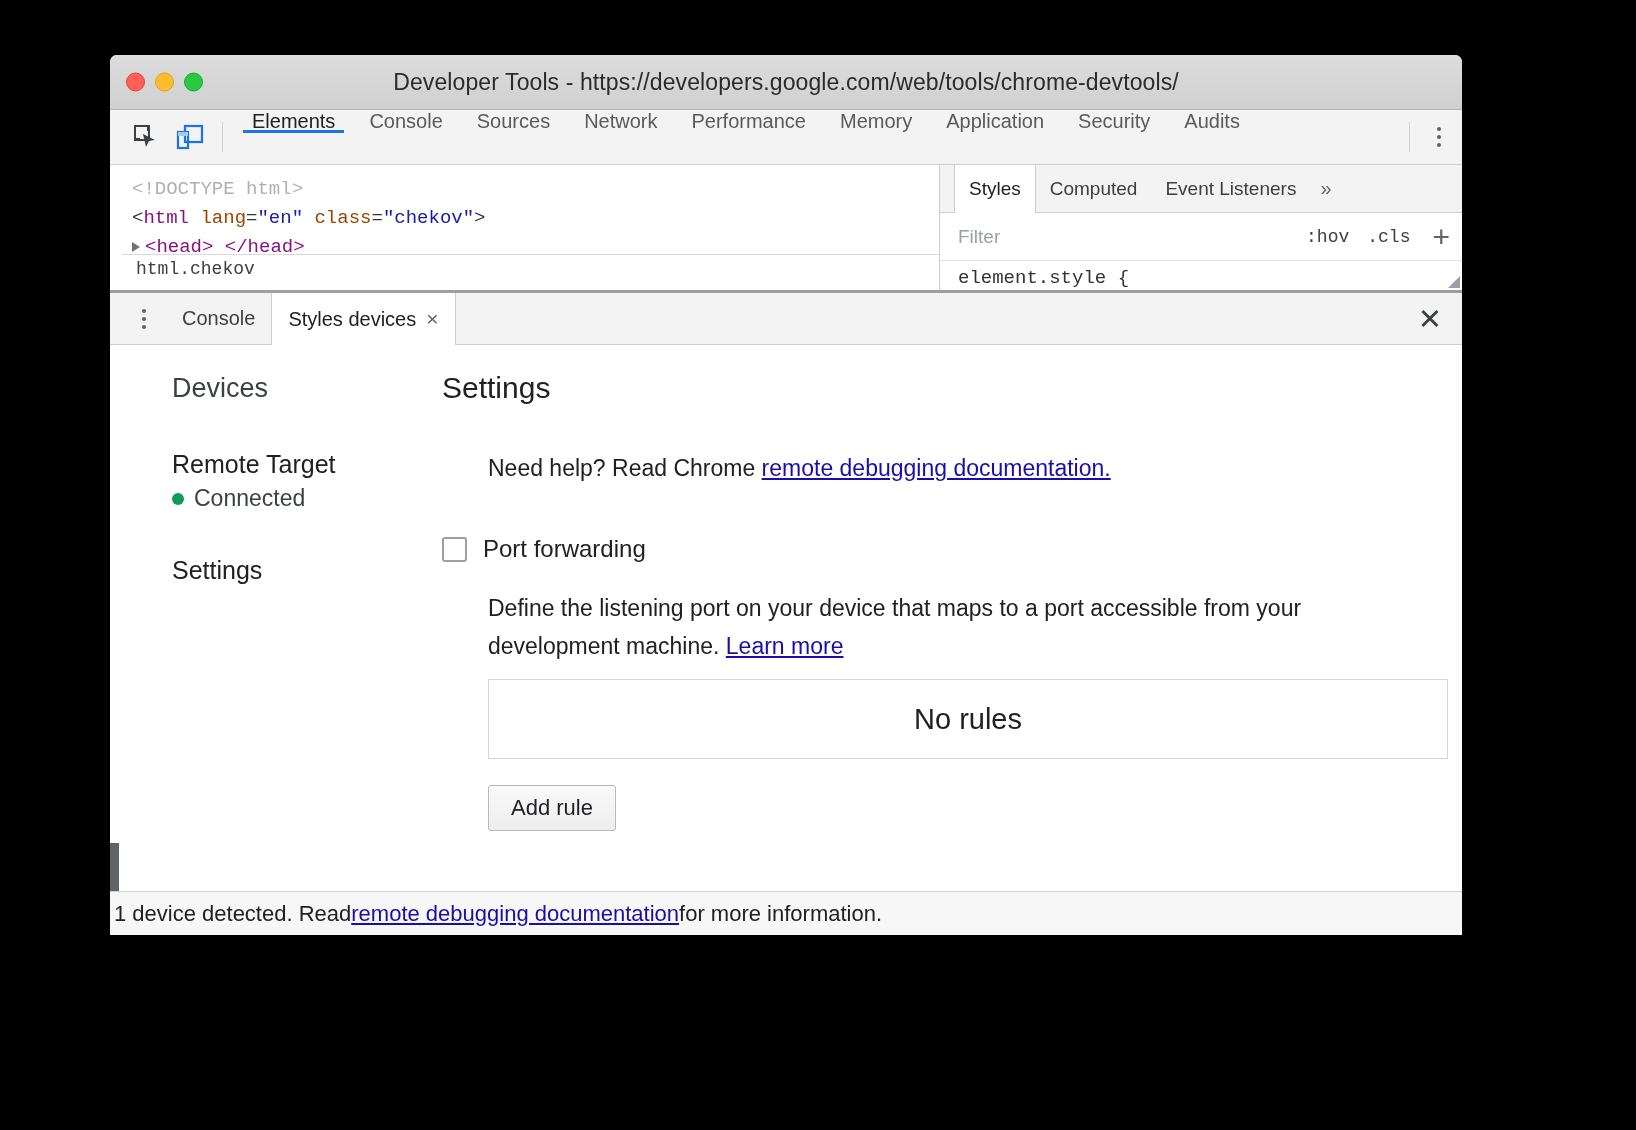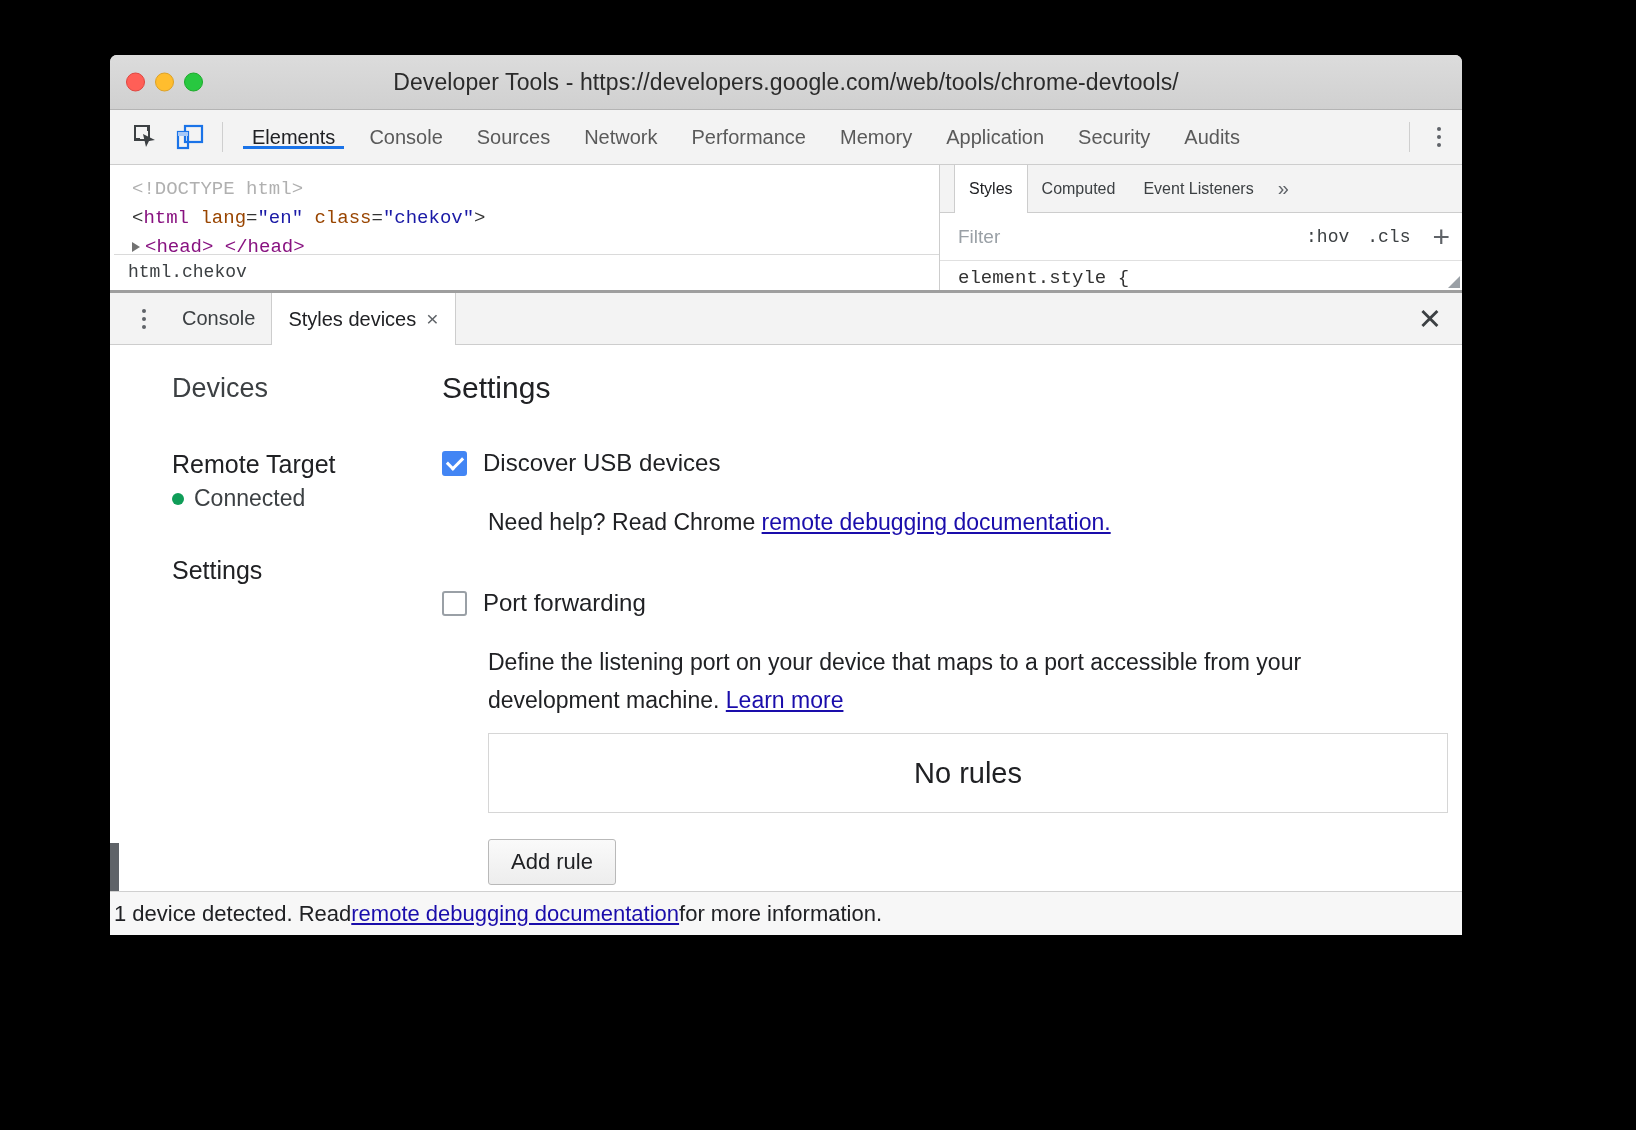--- a/index.html
+++ b/index.html
@@ -49,21 +49,21 @@
     border-bottom: 1px solid #cdcdcd;
     display: flex; align-items: stretch;
     padding-left: 14px;
     position: relative;
   }
   .tool-icon {
     width: 44px; display: flex; align-items: center; justify-content: center;
     cursor: pointer;
   }
   .vsep { width: 1px; background: #cfcfcf; margin: 12px 12px 12px 10px; }
-  .tabs { display: flex; align-items: center; }
+  .tabs { display: flex; align-items: flex-start; }
   .tab {
     display: flex; align-items: center;
     padding: 0 17px;
     font-size: 20px;
     color: #5a5a5a;
     cursor: pointer;
     position: relative;
   }
   .tab.active { color: #202124; }
   .tab.active::after {
@@ -108,21 +108,21 @@
   .styles-pane {
     flex: 1; background: #fff; display: flex; flex-direction: column;
   }
   .styles-tabs {
     display: flex; align-items: stretch; height: 48px;
     background: #f3f3f3; border-bottom: 1px solid #cdcdcd;
     padding-left: 14px;
   }
   .stab {
     display: flex; align-items: center; padding: 0 14px;
-    font-size: 16px; color: #3c4043; cursor: pointer;
+    font-size: 19px; color: #3c4043; cursor: pointer;
   }
   .stab.active { background: #ffffff; color: #202124;
     border-left: 1px solid #cdcdcd; border-right: 1px solid #cdcdcd; margin-bottom: -1px; }
   .chev { font-size: 20px; color: #5f6368; padding: 0 10px; display: flex; align-items: center; cursor: pointer; }
   .filter-row {
     height: 48px; display: flex; align-items: center;
     padding: 0 12px 0 18px; border-bottom: 1px solid #e0e0e0;
     font-size: 19px;
   }
   .filter-placeholder { color: #9aa0a6; }
@@ -133,24 +133,25 @@
     position: absolute; right: 2px; bottom: 2px;
     width: 0; height: 0; border-bottom: 12px solid #9aa0a6; border-left: 12px solid transparent;
   }
   .styles-rule {
     font-family: "Liberation Mono", monospace;
     font-size: 19px; color: #333; padding: 6px 0 0 18px;
   }
 
   
   .crumbs {
-    position: absolute; left: 4px; bottom: 0; width: 830px;
+    position: absolute; left: 12px; bottom: 0; width: 830px;
     height: 36px; display: flex; align-items: stretch;
     background: #ffffff; border-top: 1px solid #dadada;
     font-size: 18px;
+    flex-direction: column;
   }
   .crumb { display: flex; align-items: center; padding: 0 14px; color: #3c4043; cursor: pointer; }
   .crumb.selected { background: #1a73e8; color: #ffffff; font-weight: bold; }
 
   
   .drawer {
     position: absolute; left: 0; right: 0;
     top: 235px; bottom: 0;
     background: #ffffff;
     border-top: 3px solid #9e9e9e;
@@ -361,24 +362,20 @@
             <span class="dot"></span>
             <span>Connected</span>
           </div>
         </div>
         <div class="rd-settings-item">Settings</div>
       </div>
 
       <div class="rd-main">
         <h2>Settings</h2>
 
-        <div class="chk-row">
-          <span class="checkbox checked"></span>
-          <span class="chk-label">Discover USB devices</span>
-        </div>
         <div class="sub-text">
           <span>Need help? Read Chrome </span><a class="link">remote debugging documentation.</a>
         </div>
 
         <div class="chk-row">
           <span class="checkbox"></span>
           <span class="chk-label">Port forwarding</span>
         </div>
         <div class="sub-text" style="margin-bottom:14px">
           <span>Define the listening port on your device that maps to a port accessible from your development machine. </span><a class="link">Learn more</a>

